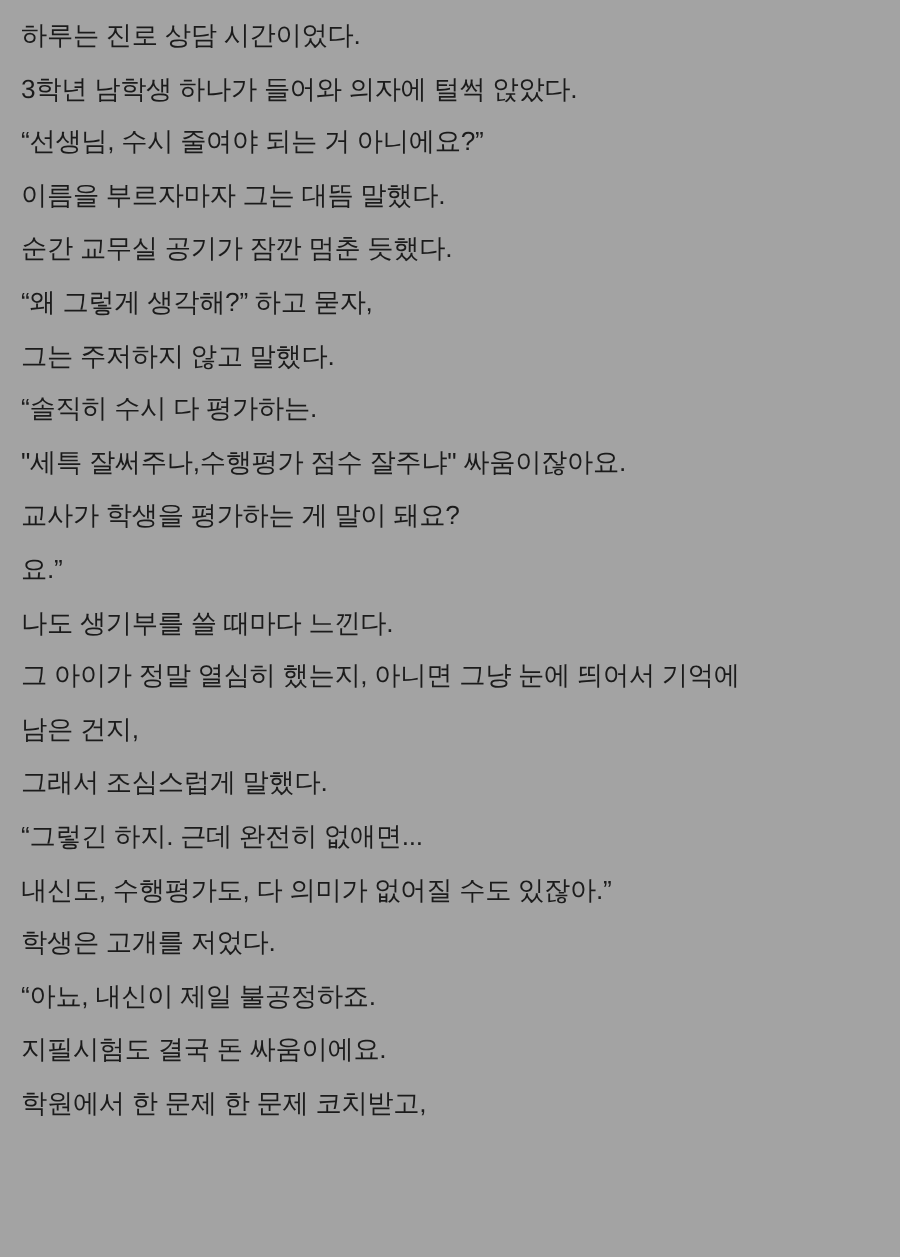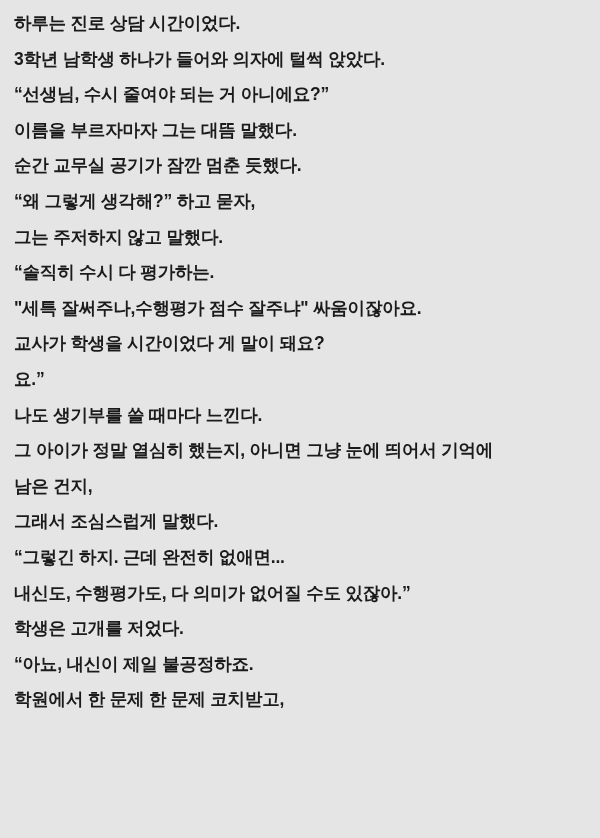--- a/index.html
+++ b/index.html
@@ -12,22 +12,21 @@
     height: 838px;
     font-family: "Liberation Sans", "DejaVu Sans", sans-serif;
     color: #1a1a1a;
     overflow: hidden;
   }
   .page {
     width: 600px;
     height: 838px;
     box-sizing: border-box;
     padding: 6px 14px 0 14px;
-    background: #e5e5e5;
-    font-weight: bold;
+    background: #a3a3a3;
   }
   .line {
     font-size: 17.5px;
     line-height: 35.6px;
     letter-spacing: -0.2px;
     white-space: pre-wrap;
     word-break: keep-all;
     color: #1b1b1b;
   }
 </style>
@@ -37,24 +36,25 @@
 <div class="page">
   <div class="line">하루는 진로 상담 시간이었다.</div>
   <div class="line">3학년 남학생 하나가 들어와 의자에 털썩 앉았다.</div>
   <div class="line">“선생님, 수시 줄여야 되는 거 아니에요?”</div>
   <div class="line">이름을 부르자마자 그는 대뜸 말했다.</div>
   <div class="line">순간 교무실 공기가 잠깐 멈춘 듯했다.</div>
   <div class="line">“왜 그렇게 생각해?” 하고 묻자,</div>
   <div class="line">그는 주저하지 않고 말했다.</div>
   <div class="line">“솔직히 수시 다 평가하는.</div>
   <div class="line">"세특 잘써주나,수행평가 점수 잘주냐" 싸움이잖아요.</div>
-  <div class="line">교사가 학생을 시간이었다 게 말이 돼요?</div>
+  <div class="line">교사가 학생을 평가하는 게 말이 돼요?</div>
   <div class="line">요.”</div>
   <div class="line">나도 생기부를 쓸 때마다 느낀다.</div>
   <div class="line">그 아이가 정말 열심히 했는지, 아니면 그냥 눈에 띄어서 기억에</div>
   <div class="line">남은 건지,</div>
   <div class="line">그래서 조심스럽게 말했다.</div>
   <div class="line">“그렇긴 하지. 근데 완전히 없애면...</div>
   <div class="line">내신도, 수행평가도, 다 의미가 없어질 수도 있잖아.”</div>
   <div class="line">학생은 고개를 저었다.</div>
   <div class="line">“아뇨, 내신이 제일 불공정하죠.</div>
+  <div class="line">지필시험도 결국 돈 싸움이에요.</div>
   <div class="line">학원에서 한 문제 한 문제 코치받고,</div>
 </div>
 
 </body></html>

